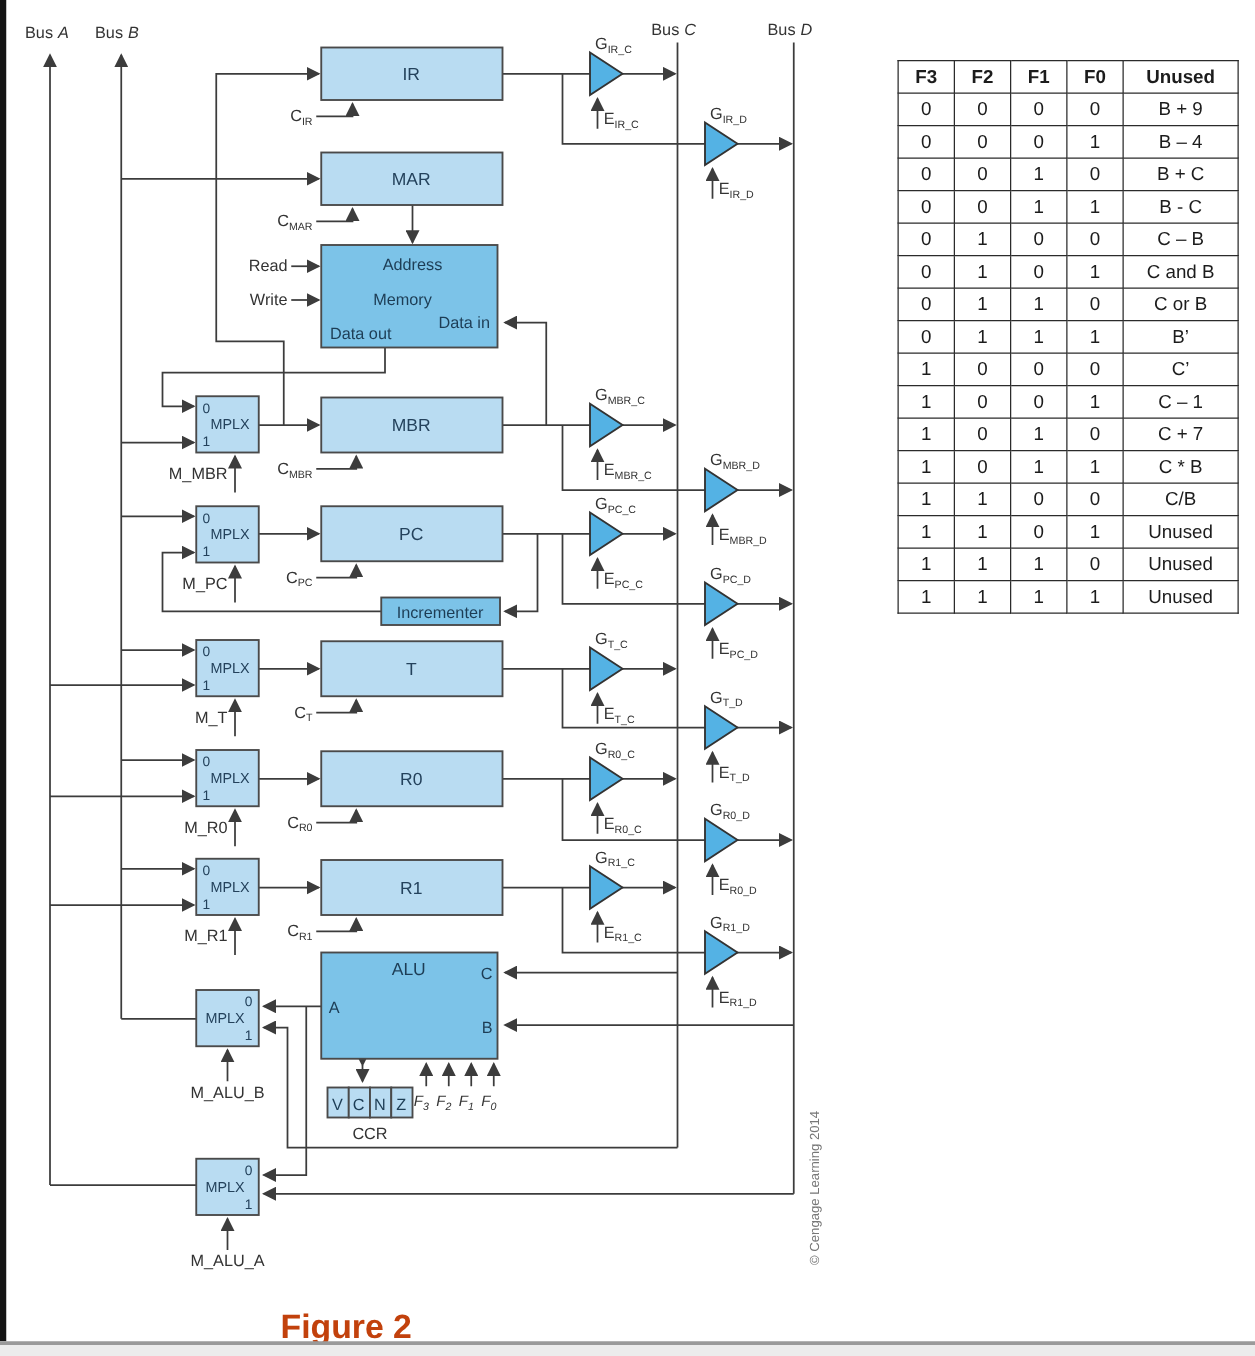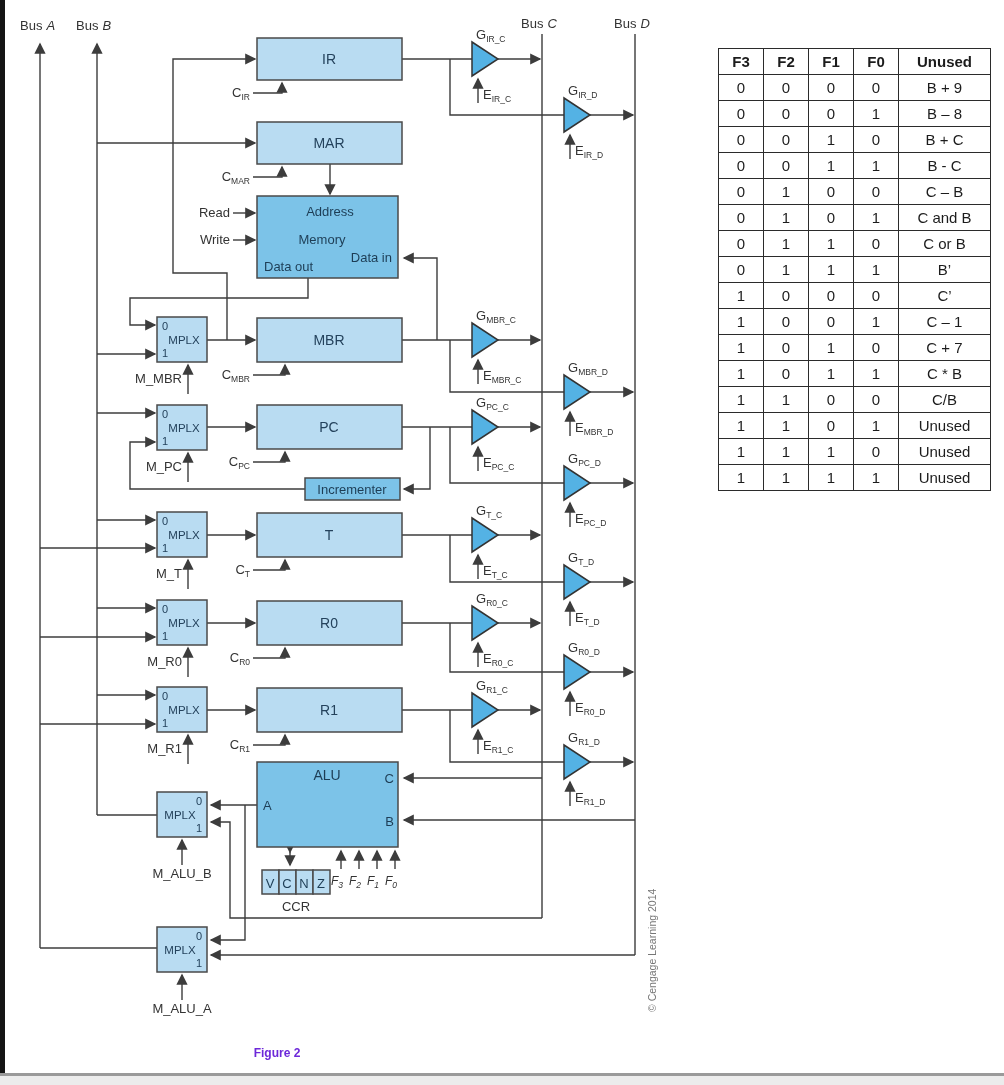--- a/index.html
+++ b/index.html
@@ -17,21 +17,21 @@
   .w{stroke:#3c3c3c;stroke-width:1.4;fill:none;}
   .sub{font-size:8.5px;}
   .muxlbl{font-size:11.5px;fill:#24425c;}
   .io01{font-size:11px;fill:#24425c;}
   .mem{fill:#1d3d55;font-size:13px;}
   .it{font-style:italic;}
   .flbl{font-size:12px;font-style:italic;}
   .fn-table{position:absolute;left:718px;top:48px;border-collapse:collapse;table-layout:fixed;font-size:15px;color:#1c1c1c;background:#fff;}
   .fn-table th,.fn-table td{border:1.6px solid #2b2b2b;text-align:center;height:25px;padding:0 2px;}
   .fn-table th{font-weight:bold;}
-  .caption{position:absolute;left:177px;top:1046px;width:200px;text-align:center;font-weight:bold;font-size:12px;color:#6d28d9;}
+  .caption{position:absolute;left:177px;top:1046px;width:200px;text-align:center;font-weight:bold;font-size:27px;color:#c2410c;}
   .copyright{position:absolute;left:646px;top:1012px;transform-origin:0 0;transform:rotate(-90deg);font-size:10.5px;color:#777;white-space:nowrap;}
 </style>
 </head>
 <body>
 
 <div class="page">
 
 <svg class="diagram" width="1004" height="1085" viewBox="0 0 1004 1085">
   <defs>
     <marker id="ah" markerWidth="9" markerHeight="8" refX="7" refY="4" orient="auto">
@@ -357,21 +357,21 @@
           <td>0</td>
           <td>0</td>
           <td>0</td>
           <td>B + 9</td>
         </tr>
         <tr>
           <td>0</td>
           <td>0</td>
           <td>0</td>
           <td>1</td>
-          <td>B – 8</td>
+          <td>B – 4</td>
         </tr>
         <tr>
           <td>0</td>
           <td>0</td>
           <td>1</td>
           <td>0</td>
           <td>B + C</td>
         </tr>
         <tr>
           <td>0</td>

